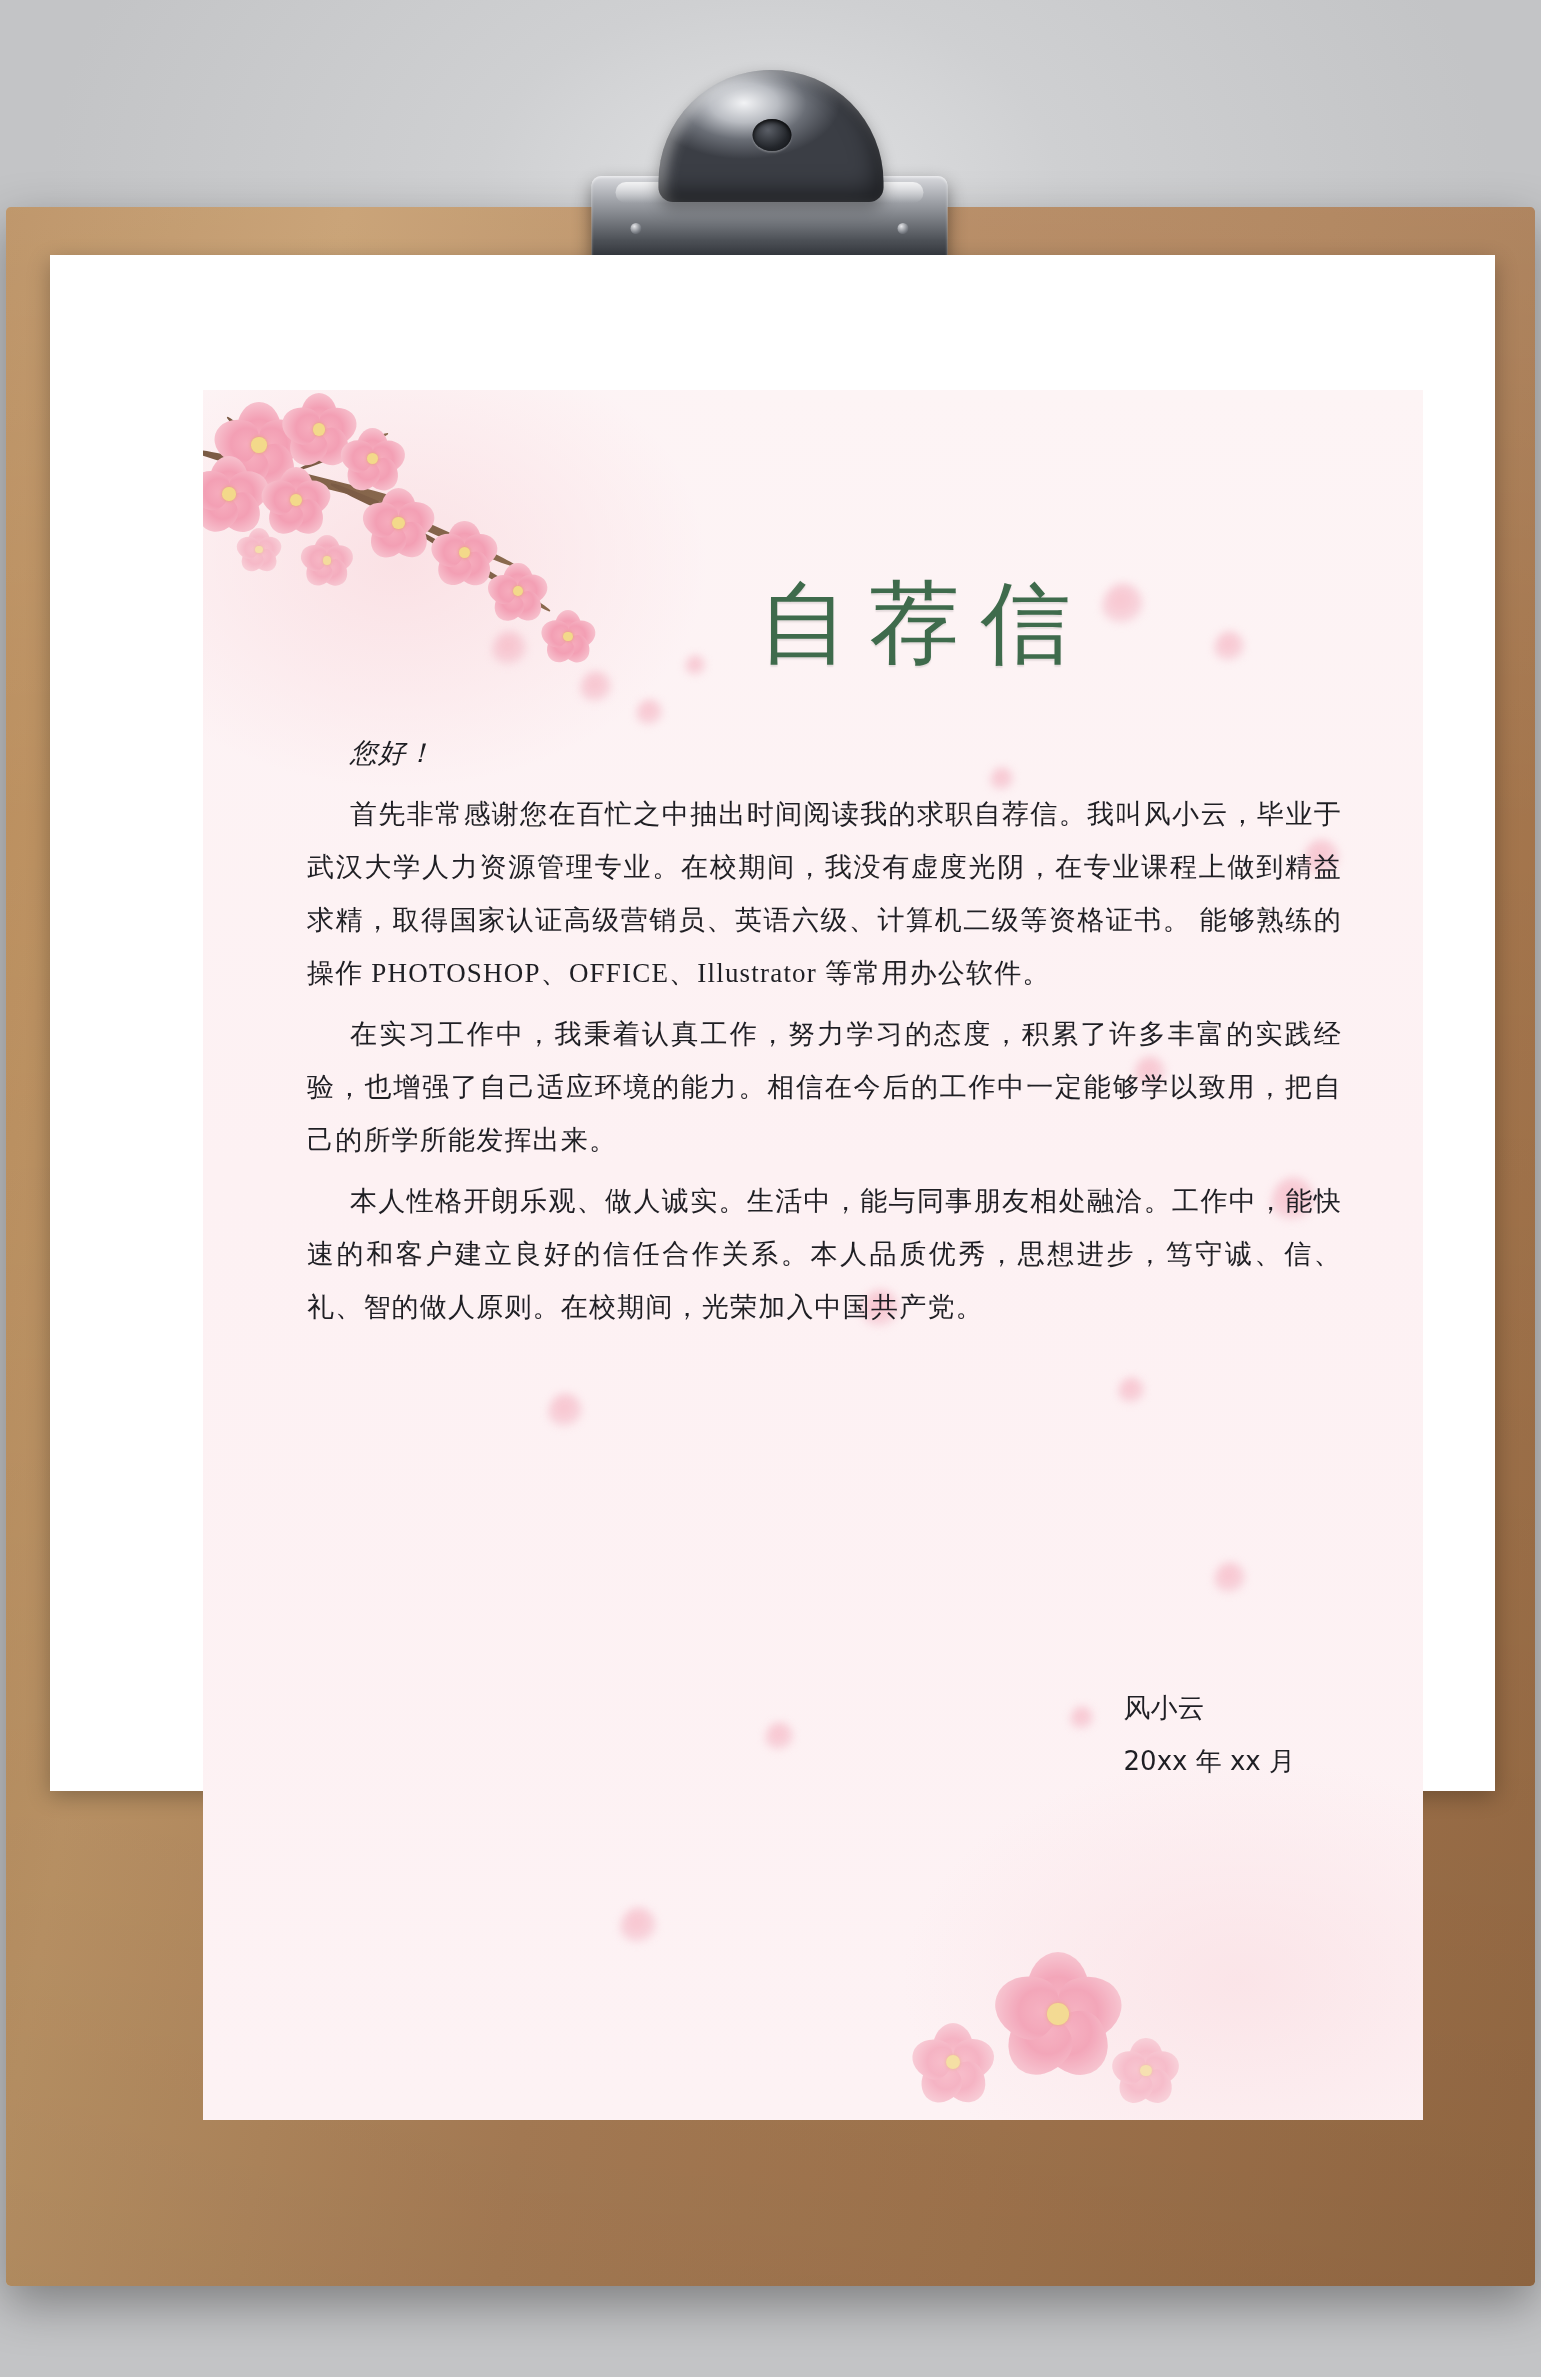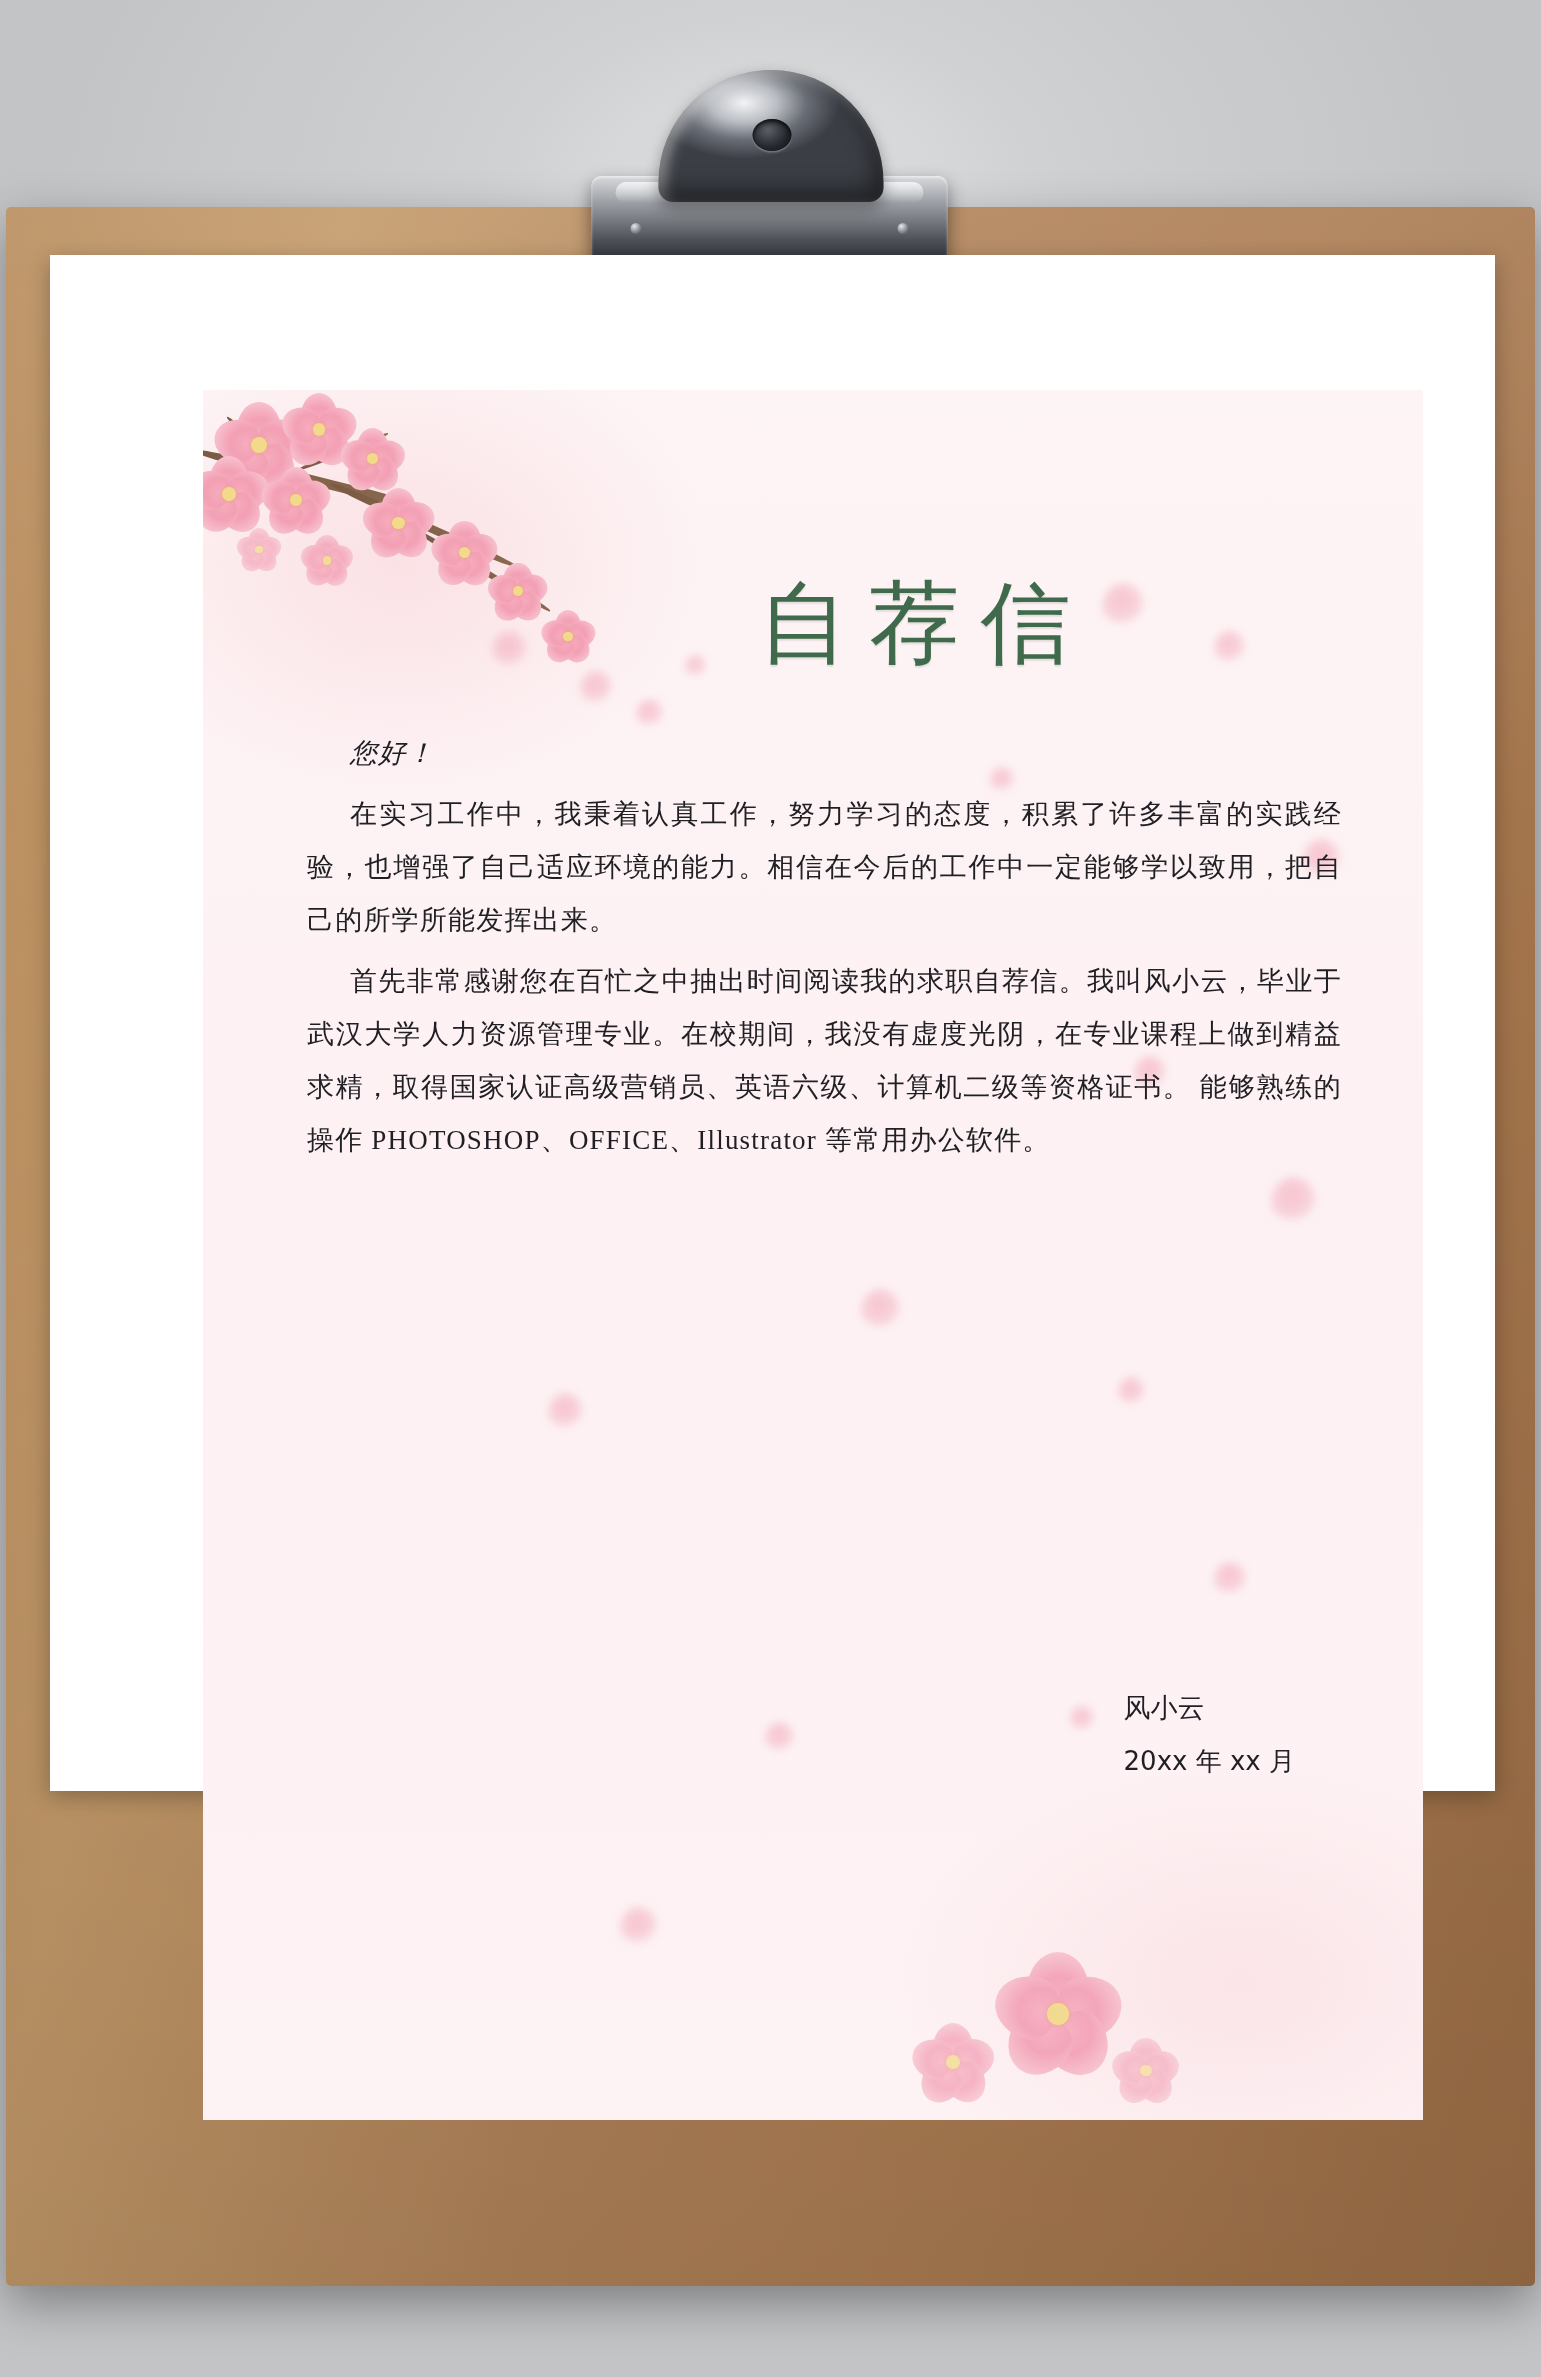--- a/index.html
+++ b/index.html
@@ -381,22 +381,23 @@
           <i></i>
           <i></i>
           <b></b>
         </div>
     </div>
 
     <div class="title">自荐信</div>
 
     <div class="body-text">
       <p class="indent1">您好！</p>
+      <p class="indent2">首先非常感谢您在百忙之中抽出时间阅读我的求职自荐信。我叫风小云，毕业于武汉大学人力资源管理专业。在校期间，我没有虚度光阴，在专业课程上做到精益求精，取得国家认证高级营销员、英语六级、计算机二级等资格证书。 能够熟练的操作 PHOTOSHOP、OFFICE、Illustrator 等常用办公软件。</p>
       <p class="indent2">在实习工作中，我秉着认真工作，努力学习的态度，积累了许多丰富的实践经验，也增强了自己适应环境的能力。相信在今后的工作中一定能够学以致用，把自己的所学所能发挥出来。</p>
-      <p class="indent2">首先非常感谢您在百忙之中抽出时间阅读我的求职自荐信。我叫风小云，毕业于武汉大学人力资源管理专业。在校期间，我没有虚度光阴，在专业课程上做到精益求精，取得国家认证高级营销员、英语六级、计算机二级等资格证书。 能够熟练的操作 PHOTOSHOP、OFFICE、Illustrator 等常用办公软件。</p>
+      <p class="indent2">本人性格开朗乐观、做人诚实。生活中，能与同事朋友相处融洽。工作中，能快速的和客户建立良好的信任合作关系。本人品质优秀，思想进步，笃守诚、信、礼、智的做人原则。在校期间，光荣加入中国共产党。</p>
     </div>
 
     <div class="sign">
       <div>风小云</div>
       <div class="date">20xx 年 xx 月</div>
     </div>
 
   </div>
 </div>
 

